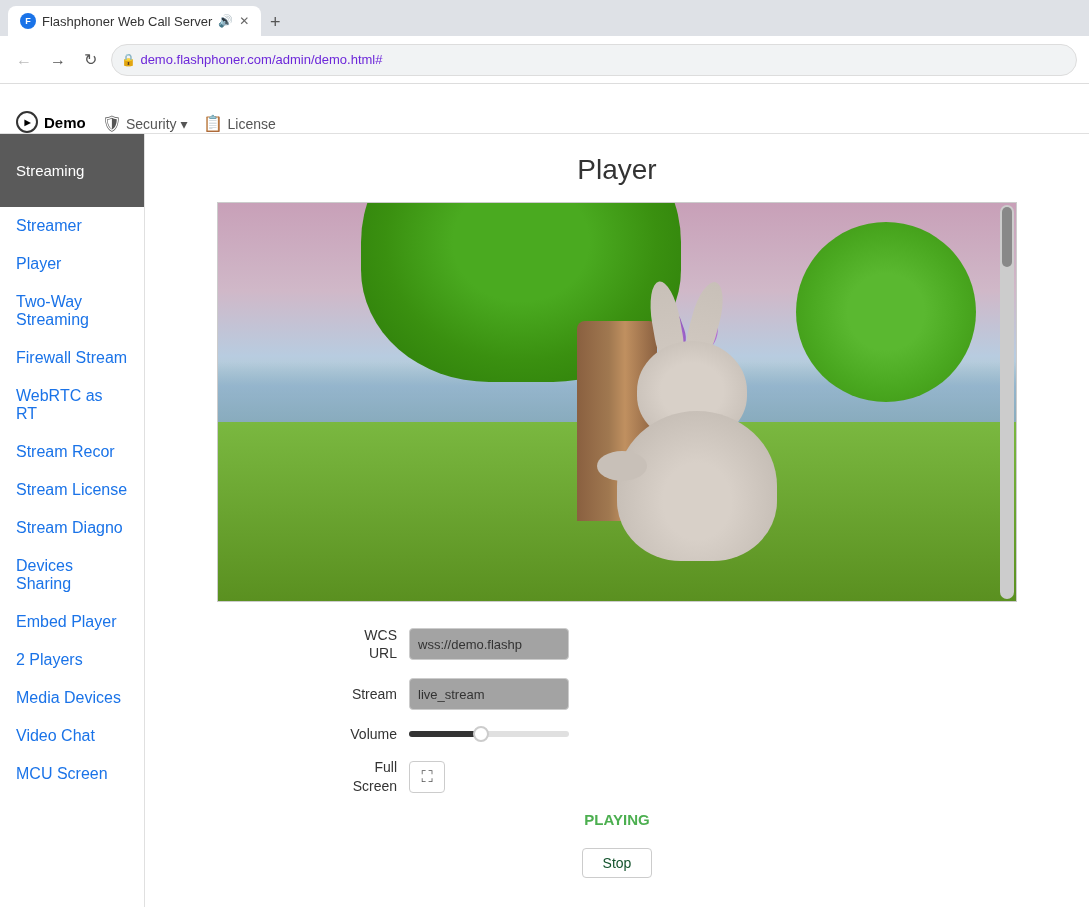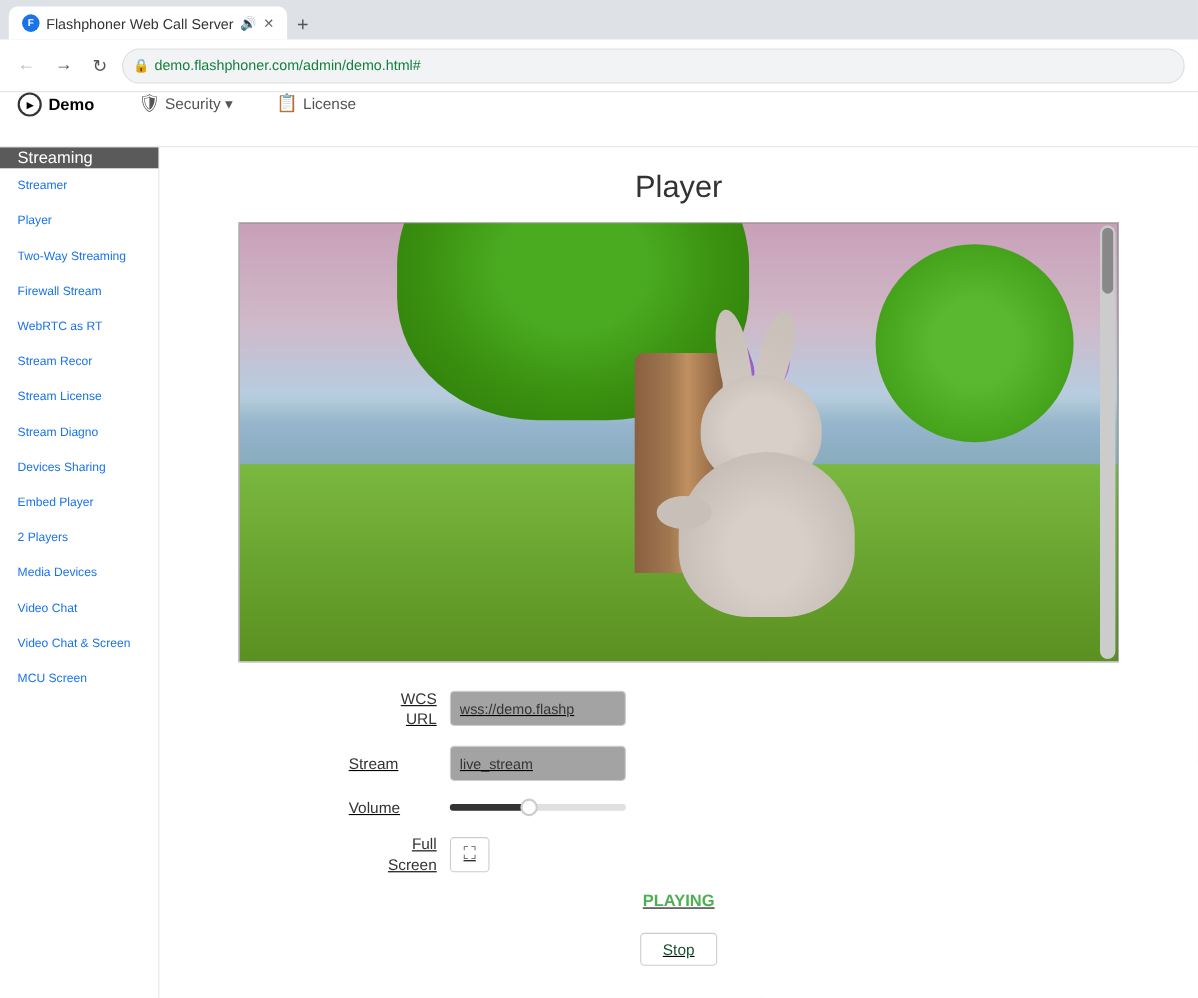--- a/index.html
+++ b/index.html
@@ -55,35 +55,35 @@
     .nav-btn.disabled { color: #bbb; }
     .address-wrapper { flex: 1; position: relative; display: flex; align-items: center; }
     .lock-icon { position: absolute; left: 10px; color: #555; font-size: 12px; z-index: 1; }
     .address-text {
       flex: 1;
       height: 32px;
       border: 1px solid #ddd;
       border-radius: 16px;
       padding: 0 12px 0 28px;
       font-size: 13px;
-      color: #15803d;
+      color: #6d28d9;
       background: #f1f3f4;
       display: flex;
       align-items: center;
     }
 
     
     .app-navbar {
       background: #fff;
       height: 50px;
       display: flex;
-      align-items: flex-start;
+      align-items: flex-end;
       padding: 0 16px;
       border-bottom: 1px solid #e0e0e0;
-      gap: 40px;
+      gap: 16px;
     }
     .nav-logo { display: flex; align-items: center; gap: 6px; font-weight: bold; font-size: 15px; }
     .nav-logo-icon { width: 22px; height: 22px; border: 2px solid #333; border-radius: 50%; display: flex; align-items: center; justify-content: center; }
     .nav-logo-icon::after { content: '▶'; font-size: 8px; margin-left: 1px; }
     .nav-link { color: #555; font-size: 14px; cursor: pointer; display: flex; align-items: center; gap: 4px; text-decoration: none; }
     .nav-version { margin-left: auto; font-size: 12px; color: #666; }
 
     
     .main-layout { display: flex; min-height: calc(907px - 134px); }
 
@@ -91,34 +91,34 @@
     .sidebar {
       width: 145px;
       background: #fff;
       border-right: 1px solid #e0e0e0;
       padding-top: 0;
       flex-shrink: 0;
     }
     .sidebar-streaming-btn {
       background: #5a5a5a;
       color: #fff;
-      padding: 1px 16px;
+      padding: 28px 16px;
       font-size: 15px;
       font-weight: 500;
       cursor: pointer;
       display: block;
       width: 100%;
       text-align: left;
       border: none;
     }
     .sidebar-item {
       padding: 10px 16px;
       color: #1a73e8;
       cursor: pointer;
-      font-size: 11px;
+      font-size: 16px;
       border-bottom: none;
     }
 
     
     .content-area {
       flex: 1;
       padding: 20px 30px;
       background: #fff;
       display: flex;
       flex-direction: column;
@@ -285,31 +285,30 @@
       left: 2px;
       right: 2px;
       height: 60px;
       background: #888;
       border-radius: 5px;
     }
 
     
     .form-section {
       width: 600px;
-      text-decoration: underline;
     }
     .form-row {
       display: flex;
       align-items: center;
       margin-bottom: 16px;
       gap: 12px;
     }
     .form-label {
       width: 80px;
-      text-align: left;
+      text-align: right;
       font-size: 14px;
       color: #333;
       font-weight: 500;
     }
     .form-label-multiline {
       width: 80px;
       text-align: right;
       font-size: 14px;
       color: #333;
       font-weight: 500;
@@ -447,21 +446,20 @@
       <div class="sidebar-item">Firewall Stream</div>
       <div class="sidebar-item">WebRTC as RT</div>
       <div class="sidebar-item">Stream Recor</div>
       <div class="sidebar-item">Stream License</div>
       <div class="sidebar-item">Stream Diagno</div>
       <div class="sidebar-item">Devices Sharing</div>
       <div class="sidebar-item">Embed Player</div>
       <div class="sidebar-item">2 Players</div>
       <div class="sidebar-item">Media Devices</div>
       <div class="sidebar-item">Video Chat</div>
-      <div class="sidebar-item">Video Chat &amp; Screen</div>
       <div class="sidebar-item">MCU Screen</div>
     </div>
 
     <div class="content-area">
       <h1 class="page-title">Player</h1>
 
       <div class="video-container">
         <div class="video-scene">
           <div class="sky"></div>
           <div class="mountains"></div>

